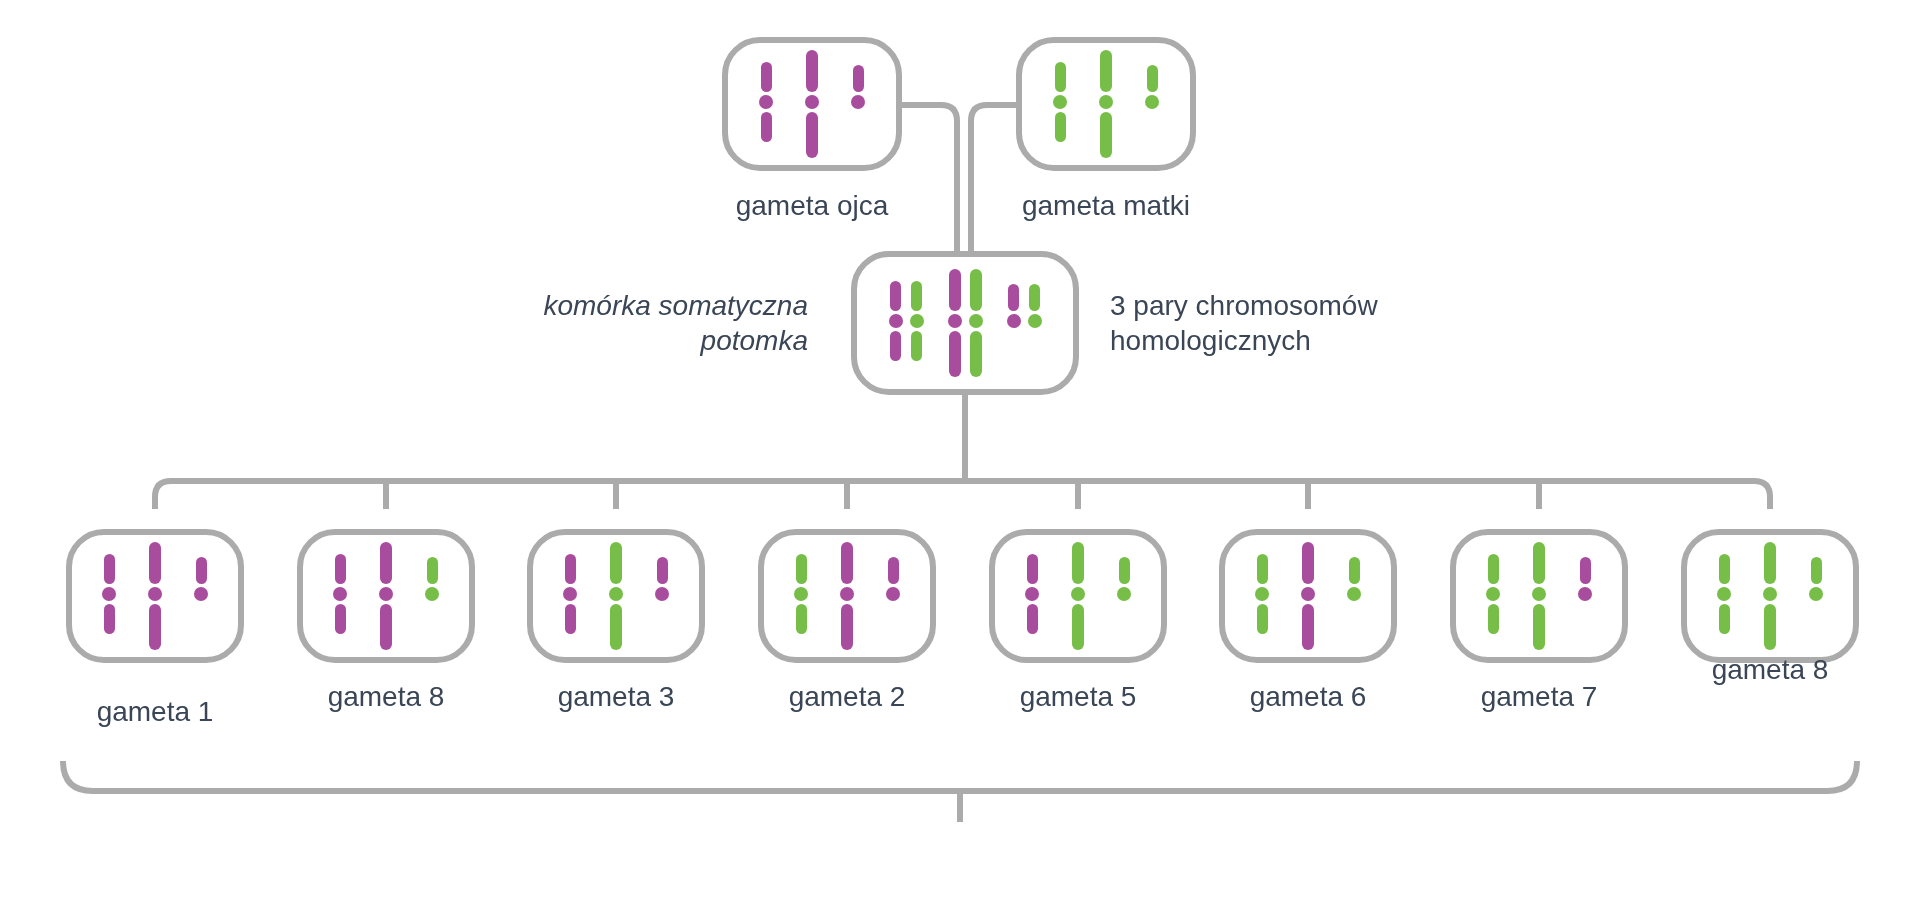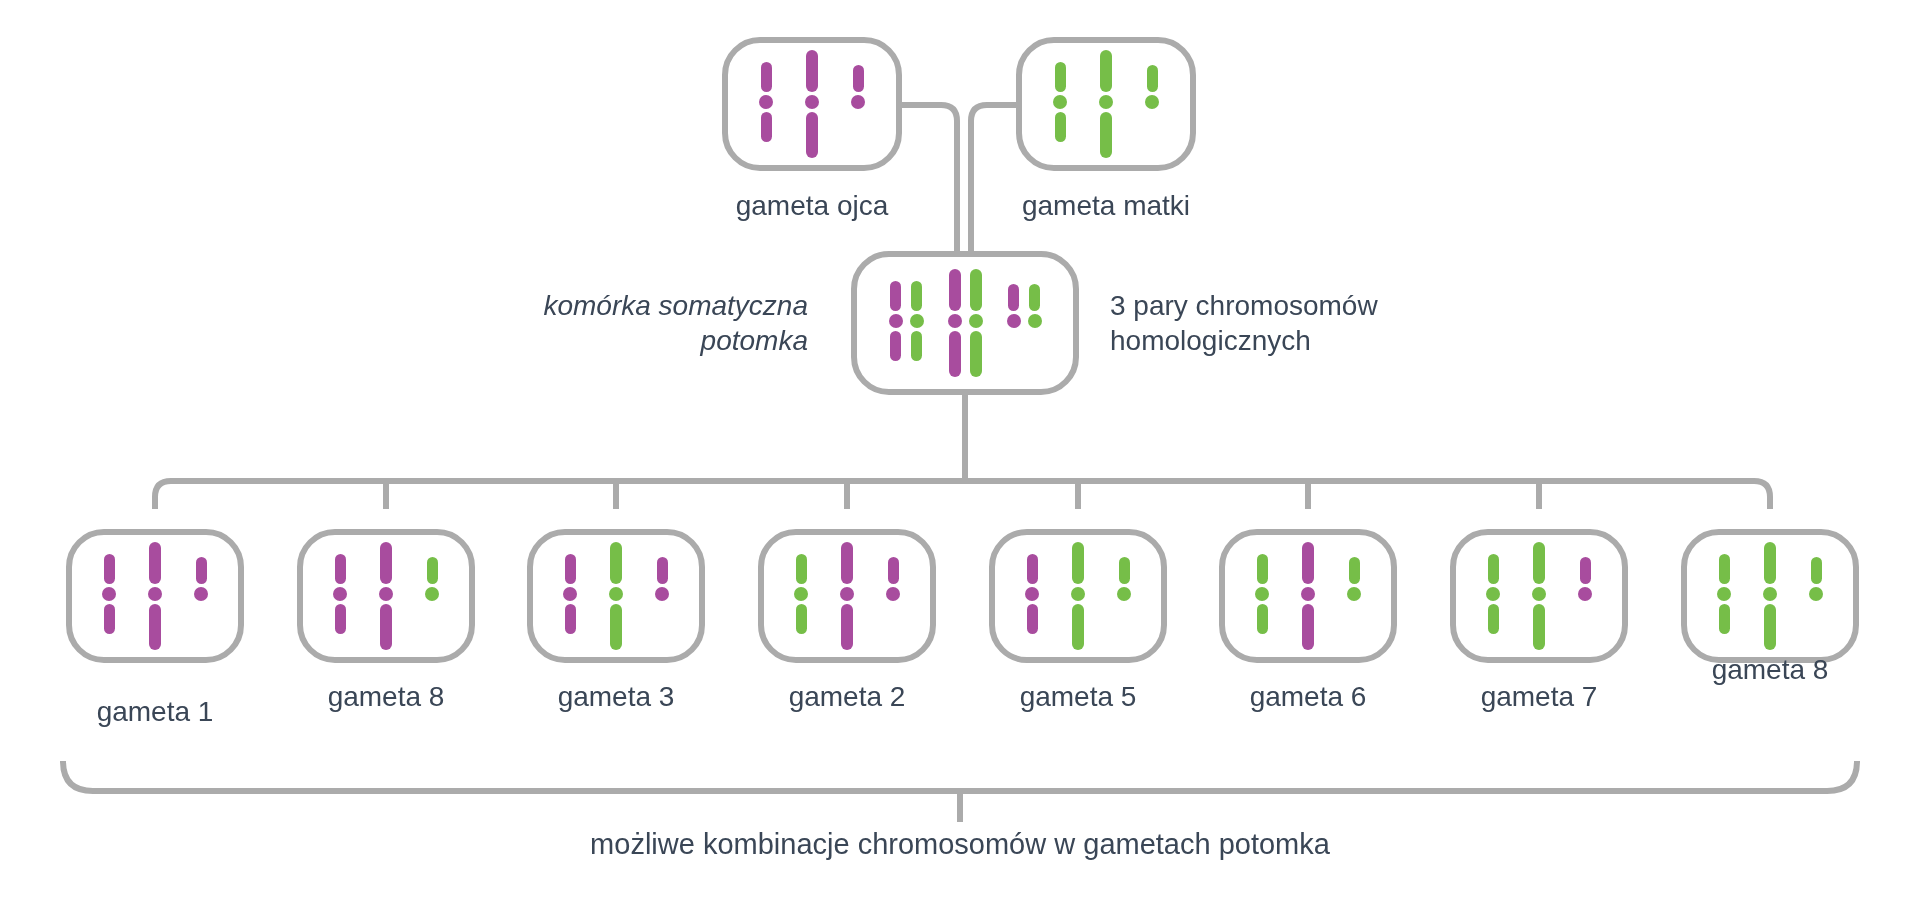--- a/index.html
+++ b/index.html
@@ -438,15 +438,14 @@
           <div class="slot slot-top">
             <div class="arm arm-top" style="background: rgb(118, 190, 72);"></div>
           </div>
           <div class="dot" style="background: rgb(118, 190, 72);"></div>
           <div class="slot slot-bottom"></div>
         </div>
       </div>
   </div>
   <div class="lbl lbl-center" style="left:1650px;top:652px;width:240px;">gameta 8</div>
 
-  <div class="caption">możliwe kombinacje chromosomów w gametach potomka</div>
 
 </div>
 
 </body></html>

